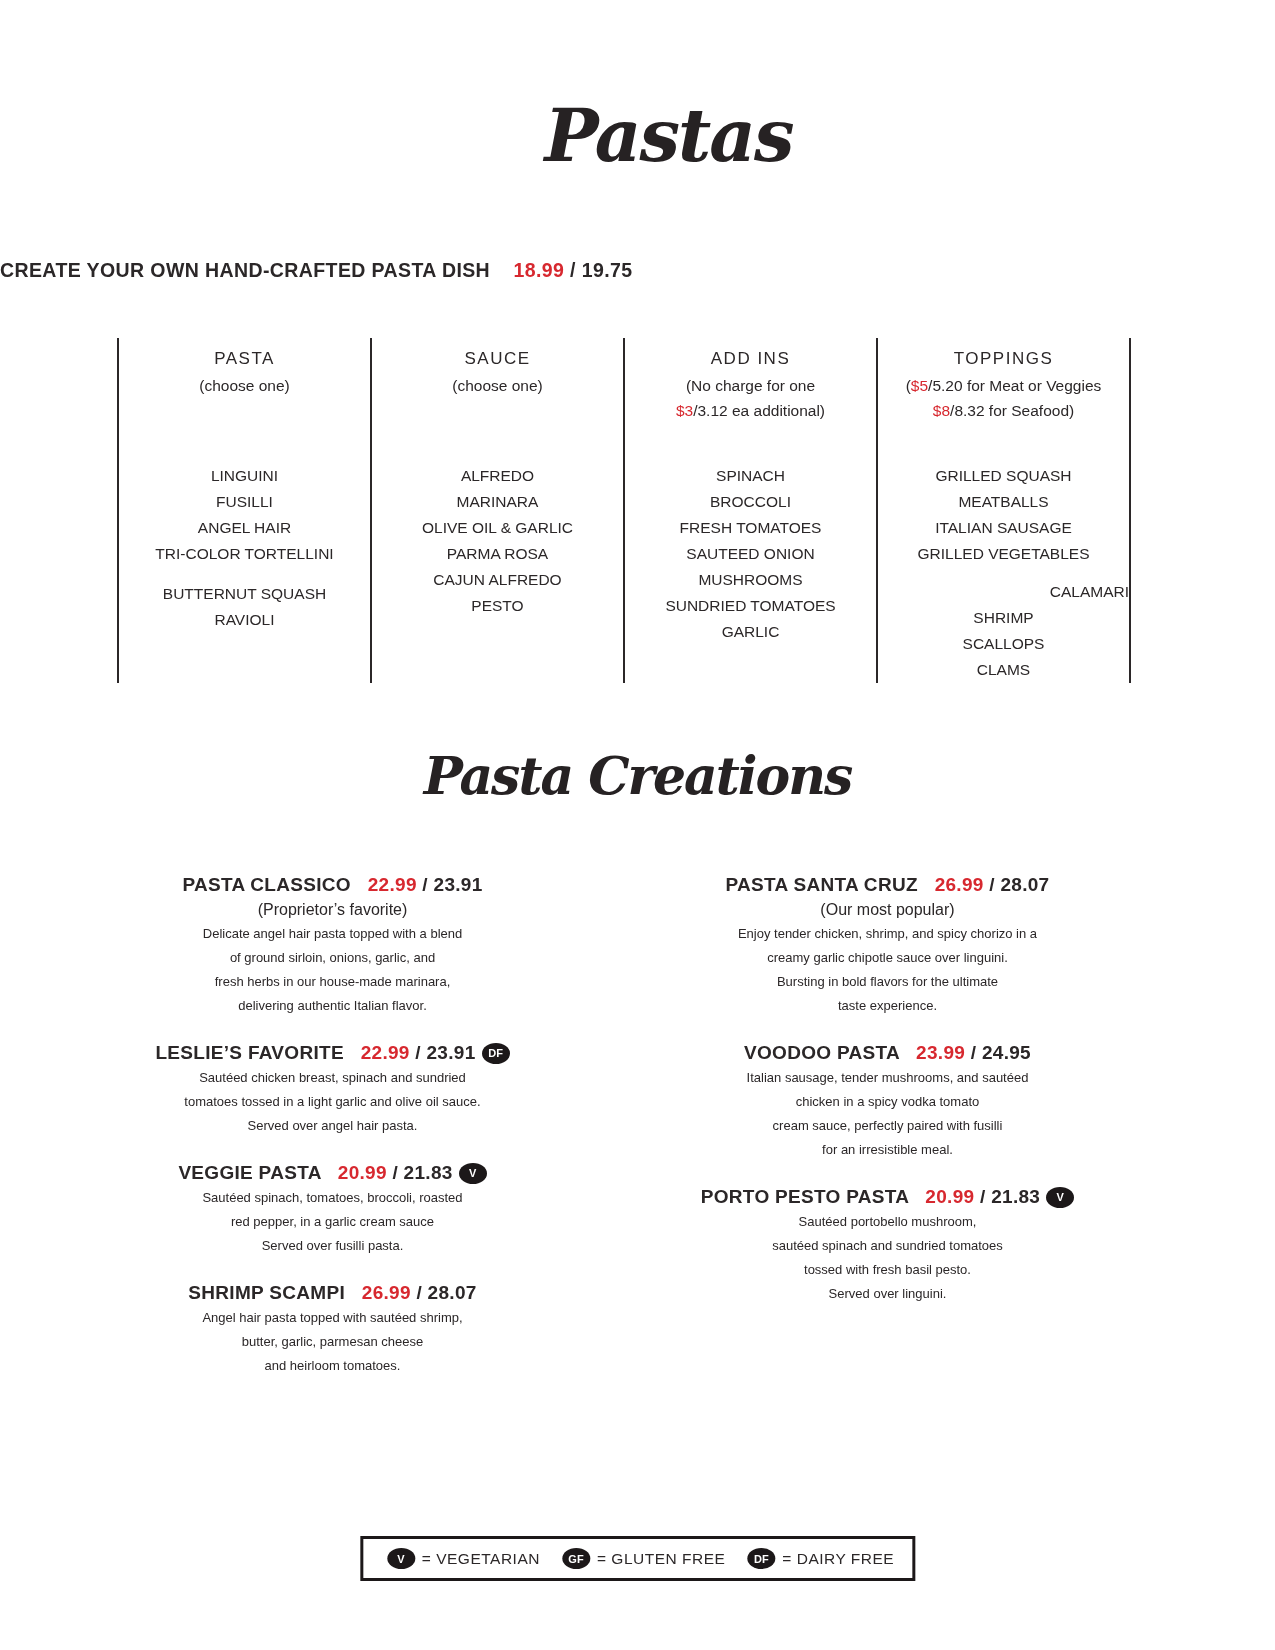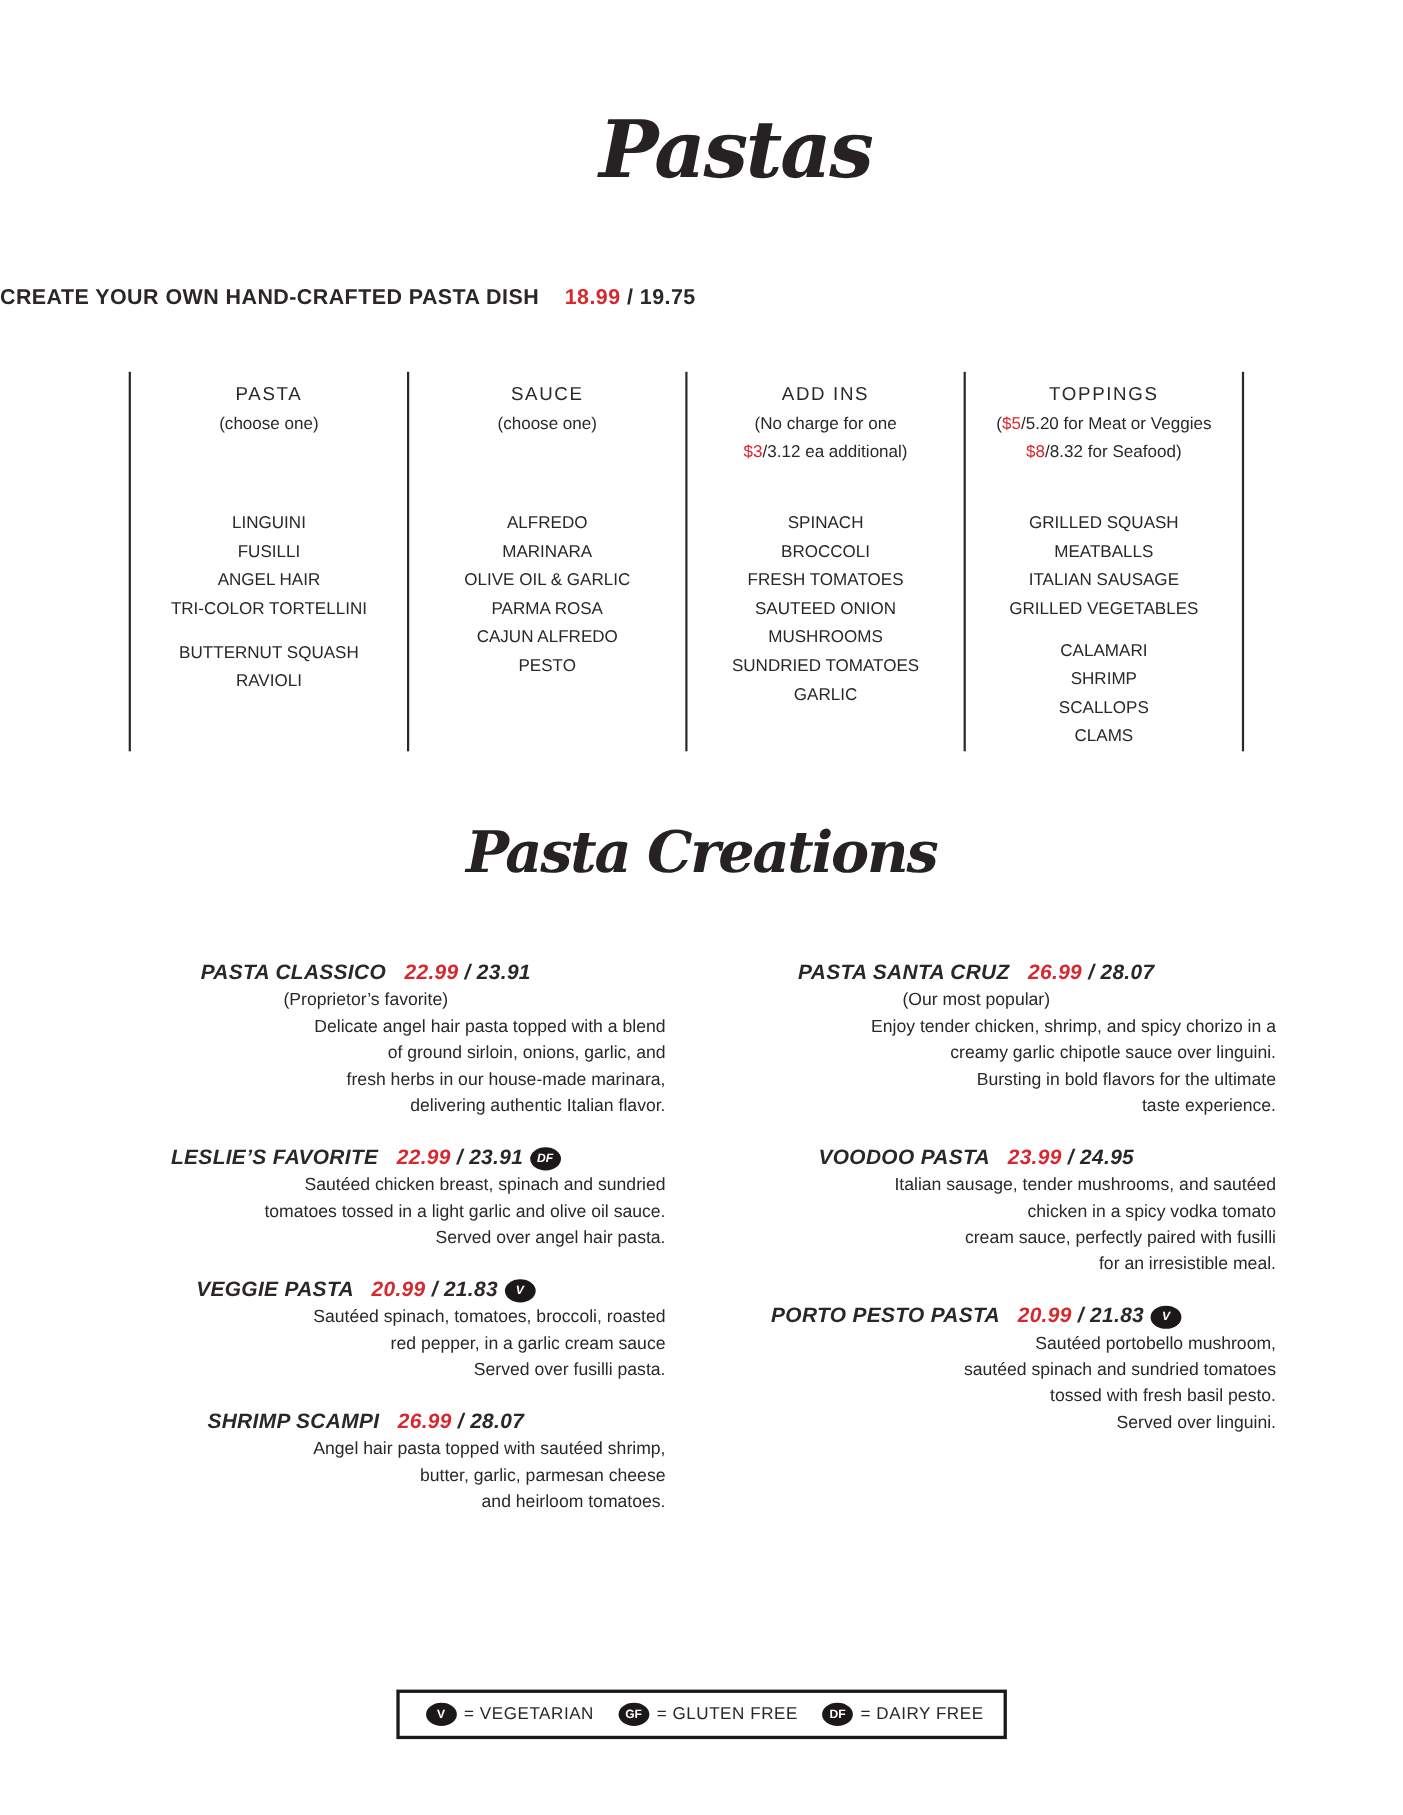--- a/index.html
+++ b/index.html
@@ -26,32 +26,32 @@
   .builder {
     position:absolute; top:338px; left:117px; width:1012px;
     display:grid; grid-template-columns:repeat(4,1fr);
     border-right:2px solid #2b2728;
   }
   .bcol { border-left:2px solid #2b2728; min-height:338px; text-align:center; padding-top:9px; box-sizing:border-box; }
   .bcol-header { font-size:17px; font-weight:400; letter-spacing:1.5px; line-height:24px; }
   .bcol-note { font-size:15.5px; line-height:25px; height:58px; margin-top:2px; }
   .bcol-items { margin-top:32px; font-size:15.5px; line-height:26px; }
   .bcol-item.narrow { max-width:195px; margin:14px auto; }
-  .group-gap { margin-top:12px; }
+  .group-gap { margin-top:12px;text-align:right; }
   
   .creations-title { position:absolute; top:742px; left:0; width:100%; text-align:center; font-size:52px; line-height:1.3; }
   .dishes {
     position:absolute; top:872px; left:60px; width:1100px;
     display:grid; grid-template-columns:545px 545px; column-gap:10px;
   }
   .dish { text-align:center; margin-bottom:22px; }
-  .dish-name { font-size:19px; font-weight:700; letter-spacing:0.3px; line-height:26px;font-style:italic; }
+  .dish-name { font-size:19px; font-weight:700; letter-spacing:0.3px; line-height:26px; }
   .dish-note { font-size:16px; line-height:24px; }
   .dish-note:empty { display:none; }
-  .dish-desc { font-size:16px; line-height:24px;text-align:right; }
+  .dish-desc { font-size:13px; line-height:24px; }
   .badge {
     display:inline-flex; align-items:center; justify-content:center;
     background:#1c1819; color:#ffffff;
     font-size:11px; font-weight:700; letter-spacing:0;
     width:28px; height:21px; border-radius:50%;
     vertical-align:2px; margin-left:6px;
   }
   .badge:empty { display:none; }
   
   .legend {

